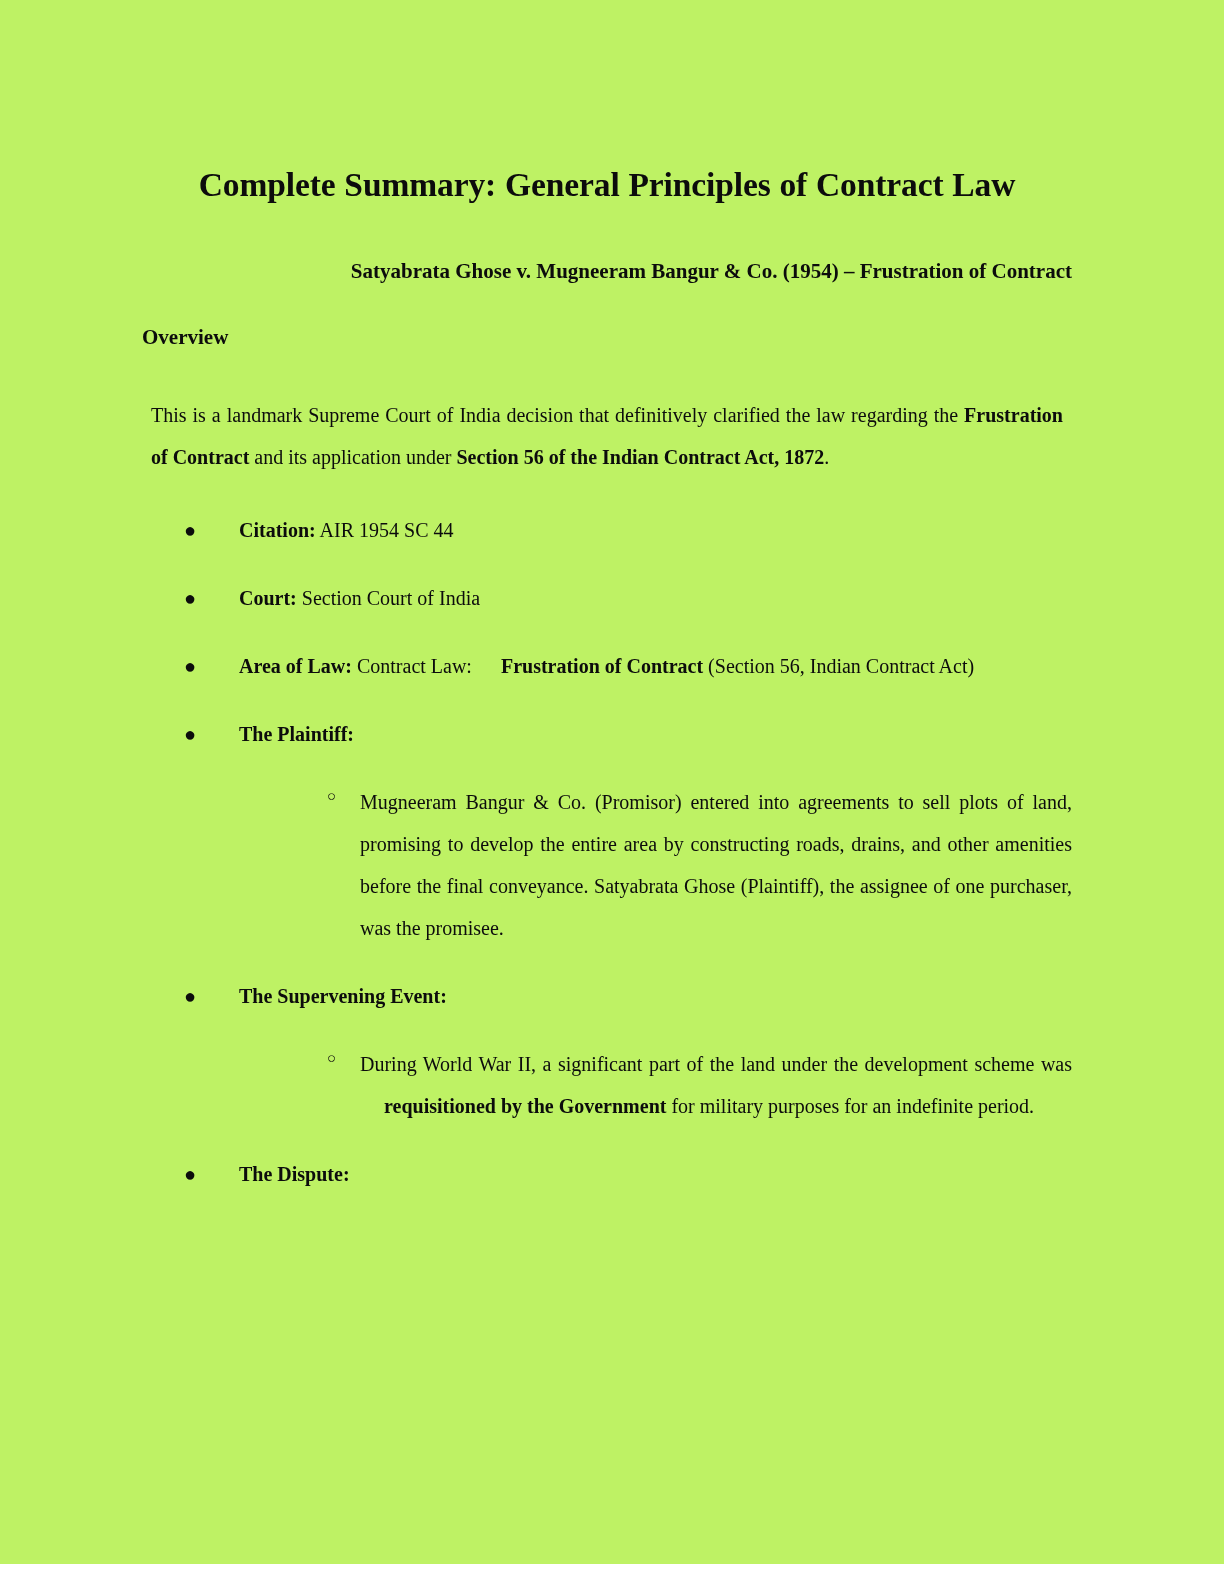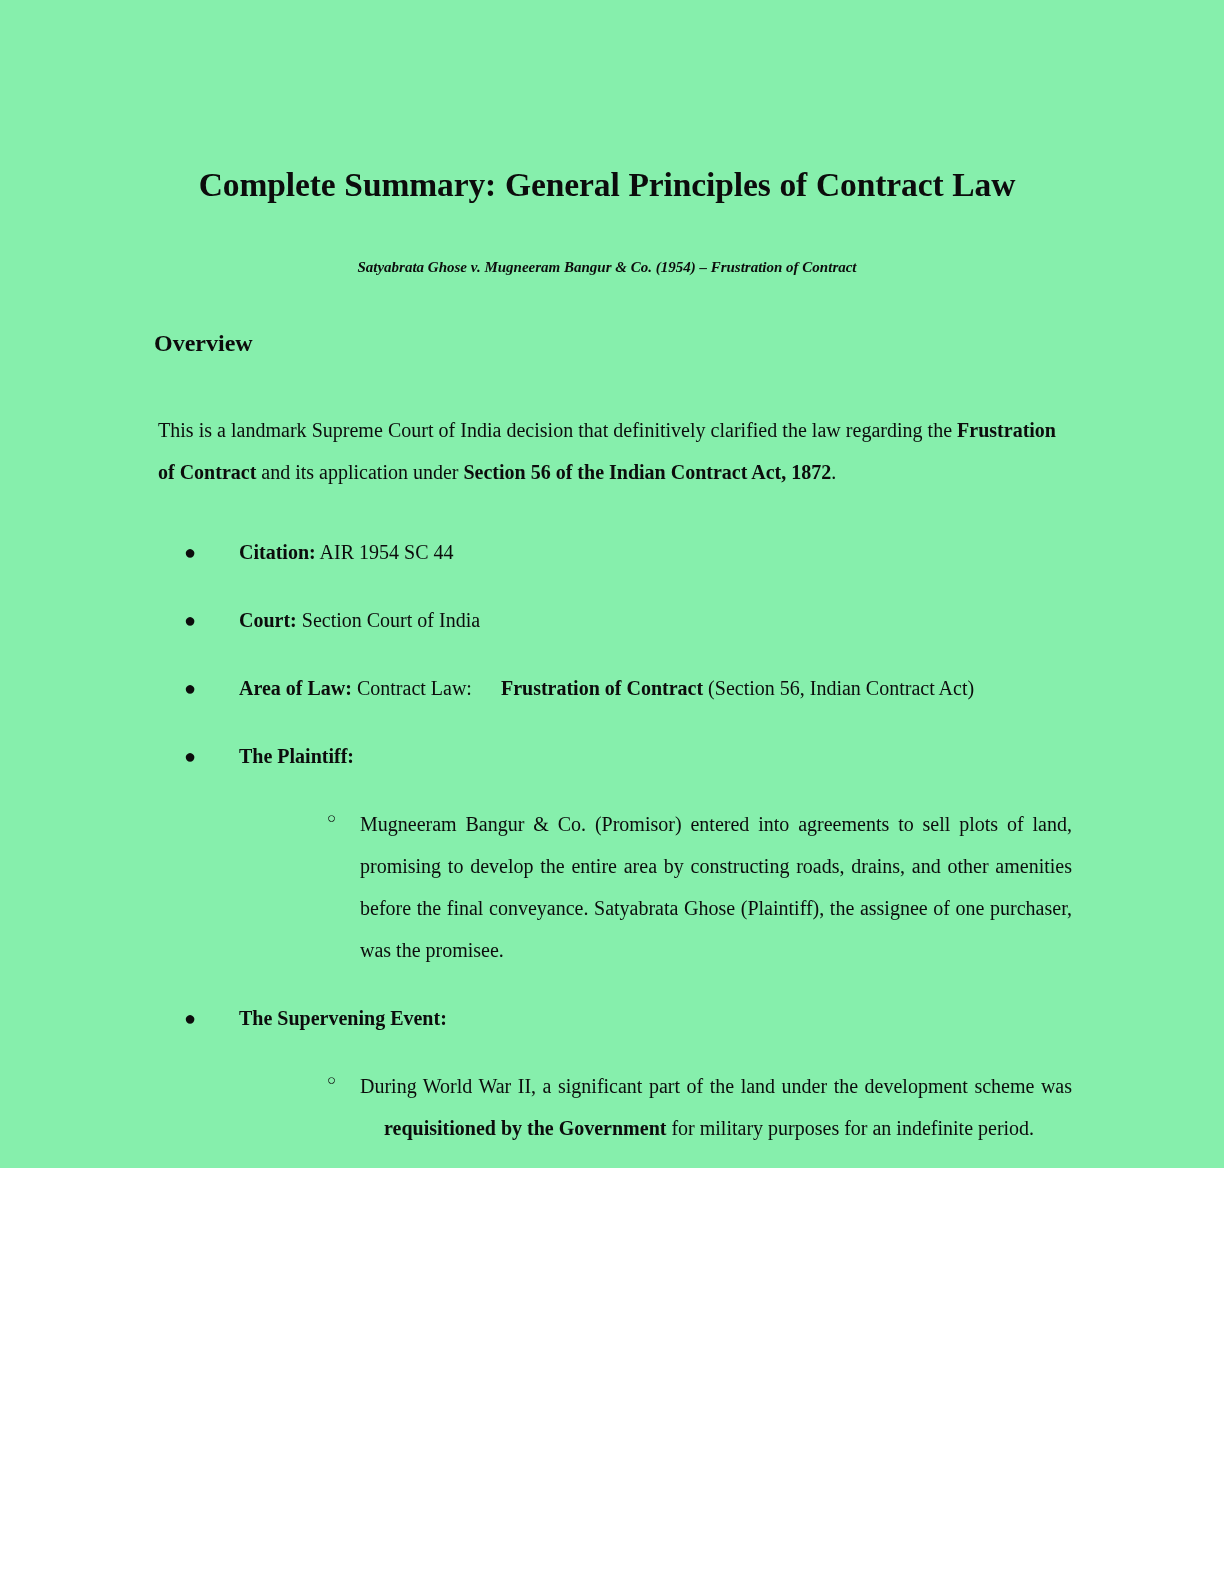--- a/index.html
+++ b/index.html
@@ -12,22 +12,22 @@
     width: 1224px;
     height: 1584px;
     font-family: "Liberation Serif", "DejaVu Serif", serif;
     color: #0c0c0c;
     -webkit-font-smoothing: antialiased;
   }
 
   .page {
     position: relative;
     width: 1224px;
-    height: 1168px;
-    background: #86efac;
+    height: 1564px;
+    background: #bef264;
     padding: 0;
     overflow: hidden;
   }
 
   .content {
     position: absolute;
     left: 142px;
     top: 0;
     width: 930px;
   }
@@ -41,40 +41,39 @@
     line-height: 1.98;
     text-align: center;
     letter-spacing: -0.1px;
     word-spacing: 0.5px;
   }
 
   
   .case-heading {
     margin: 0;
     padding-top: 38px;
-    font-size: 15px;
+    font-size: 21px;
     font-weight: bold;
-    font-style: italic;
     line-height: 1.5;
-    text-align: center;
+    text-align: right;
   }
 
   
   .section-heading {
-    margin: 12px;
+    margin: 0;
     padding-top: 34px;
-    font-size: 24px;
+    font-size: 21px;
     font-weight: bold;
     line-height: 1.5;
     text-align: left;
   }
 
   
   .body-para {
-    margin: 16px;
+    margin: 9px;
     padding-top: 32px;
     font-size: 20px;
     line-height: 2.1;
     text-align: justify;
     text-justify: inter-word;
   }
   .body-para b { font-weight: bold; }
 
   
   .bullet-list {

